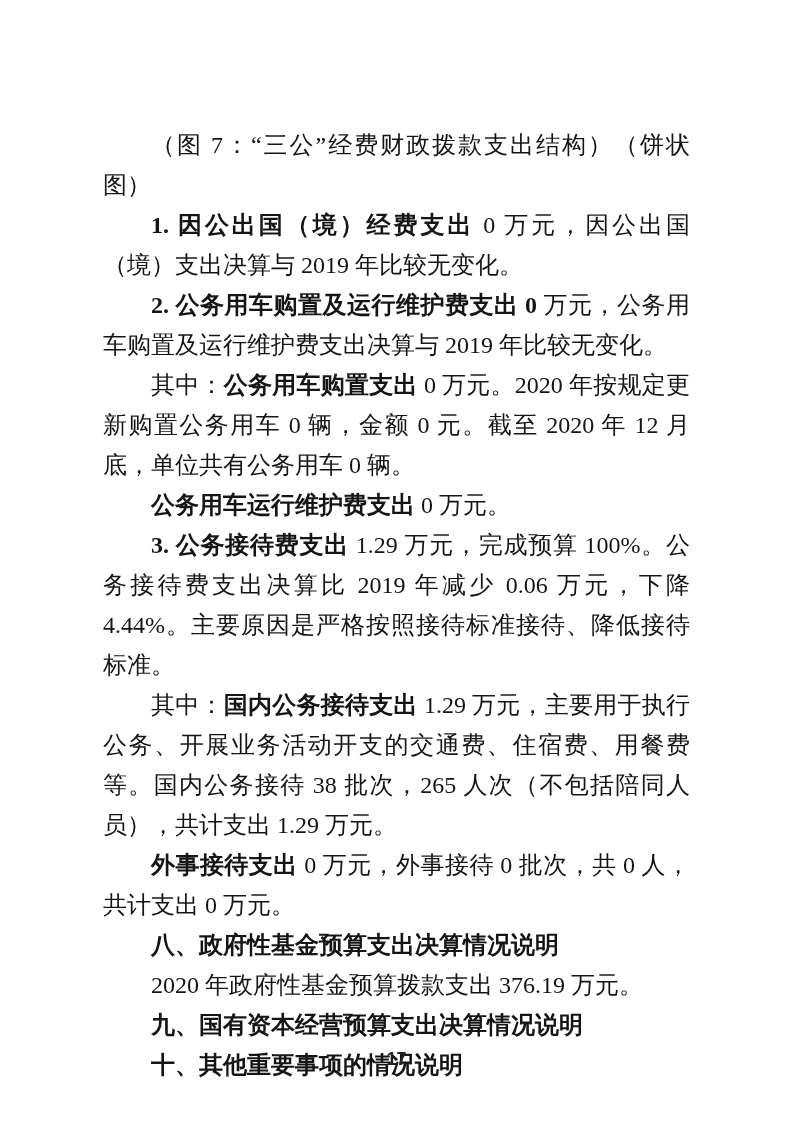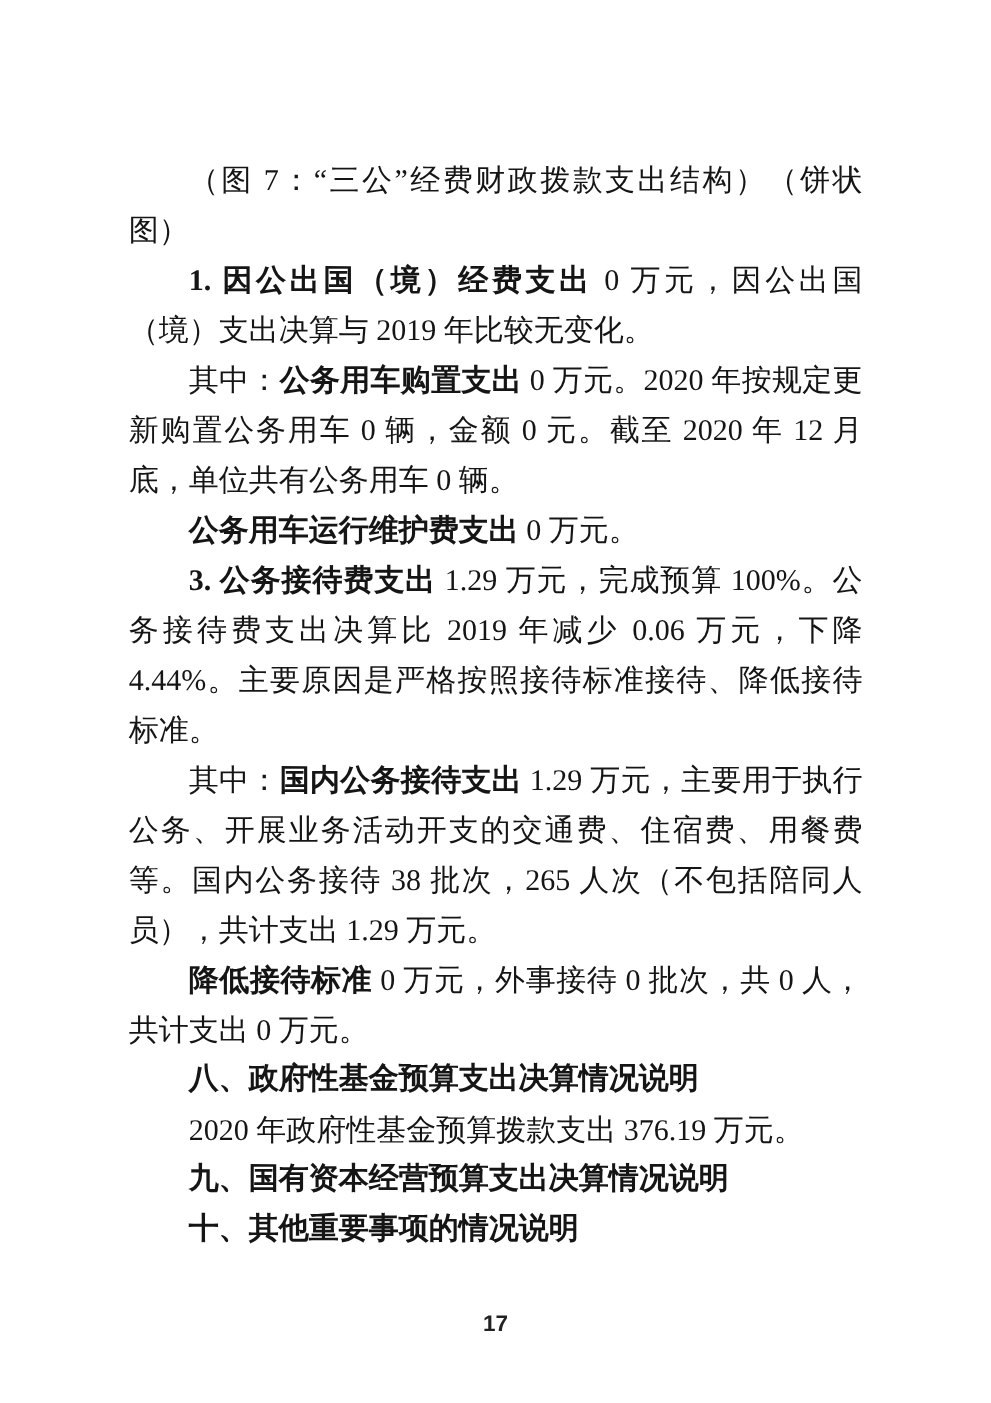--- a/index.html
+++ b/index.html
@@ -21,21 +21,21 @@
     font-size: 24px;
     line-height: 40px;
     text-align: justify;
   }
   .content p {
     margin: 0;
     padding: 0;
     text-indent: 2em;
   }
   .content p.heading {
-    font-family: Liberation Mono, monospace;
+    font-family: Liberation Serif, serif;
     font-weight: bold;
   }
   .run-b { font-weight: bold; }
   .run-r { font-weight: normal; }
   .page-number {
     position: absolute;
     top: 1022px;
     left: 0;
     width: 100%;
     text-align: center;
@@ -49,30 +49,31 @@
 </head>
 <body>
 
 <div class="page">
   <div class="content">
 
     <p><span class="run-r">（图 7：“三公”经费财政拨款支出结构）（饼状图）</span></p>
 
     <p><span class="run-b">1. 因公出国（境）经费支出 </span><span class="run-r">0 万元，因公出国（境）支出决算与 2019 年比较无变化。</span></p>
 
+    <p><span class="run-b">2. 公务用车购置及运行维护费支出 0 </span><span class="run-r">万元，公务用车购置及运行维护费支出决算与 2019 年比较无变化。</span></p>
 
     <p><span class="run-r">其中：</span><span class="run-b">公务用车购置支出 </span><span class="run-r">0 万元。2020 年按规定更新购置公务用车 0 辆，金额 0 元。截至 2020 年 12 月底，单位共有公务用车 0 辆。</span></p>
 
     <p><span class="run-b">公务用车运行维护费支出 </span><span class="run-r">0 万元。</span></p>
 
     <p><span class="run-b">3. 公务接待费支出 </span><span class="run-r">1.29 万元，完成预算 100%。公务接待费支出决算比 2019 年减少 0.06 万元，下降 4.44%。主要原因是严格按照接待标准接待、降低接待标准。</span></p>
 
     <p><span class="run-r">其中：</span><span class="run-b">国内公务接待支出 </span><span class="run-r">1.29 万元，主要用于执行公务、开展业务活动开支的交通费、住宿费、用餐费等。国内公务接待 38 批次，265 人次（不包括陪同人员），共计支出 1.29 万元。</span></p>
 
-    <p><span class="run-b">降低接待标准 </span><span class="run-r">0 万元，外事接待 0 批次，共 0 人，共计支出 0 万元。</span></p>
+    <p><span class="run-b">外事接待支出 </span><span class="run-r">0 万元，外事接待 0 批次，共 0 人，共计支出 0 万元。</span></p>
 
     <p class="heading"><span>八、政府性基金预算支出决算情况说明</span></p>
 
     <p><span class="run-r">2020 年政府性基金预算拨款支出 376.19 万元。</span></p>
 
     <p class="heading"><span>九、国有资本经营预算支出决算情况说明</span></p>
 
 
     <p class="heading"><span>十、其他重要事项的情况说明</span></p>
 

